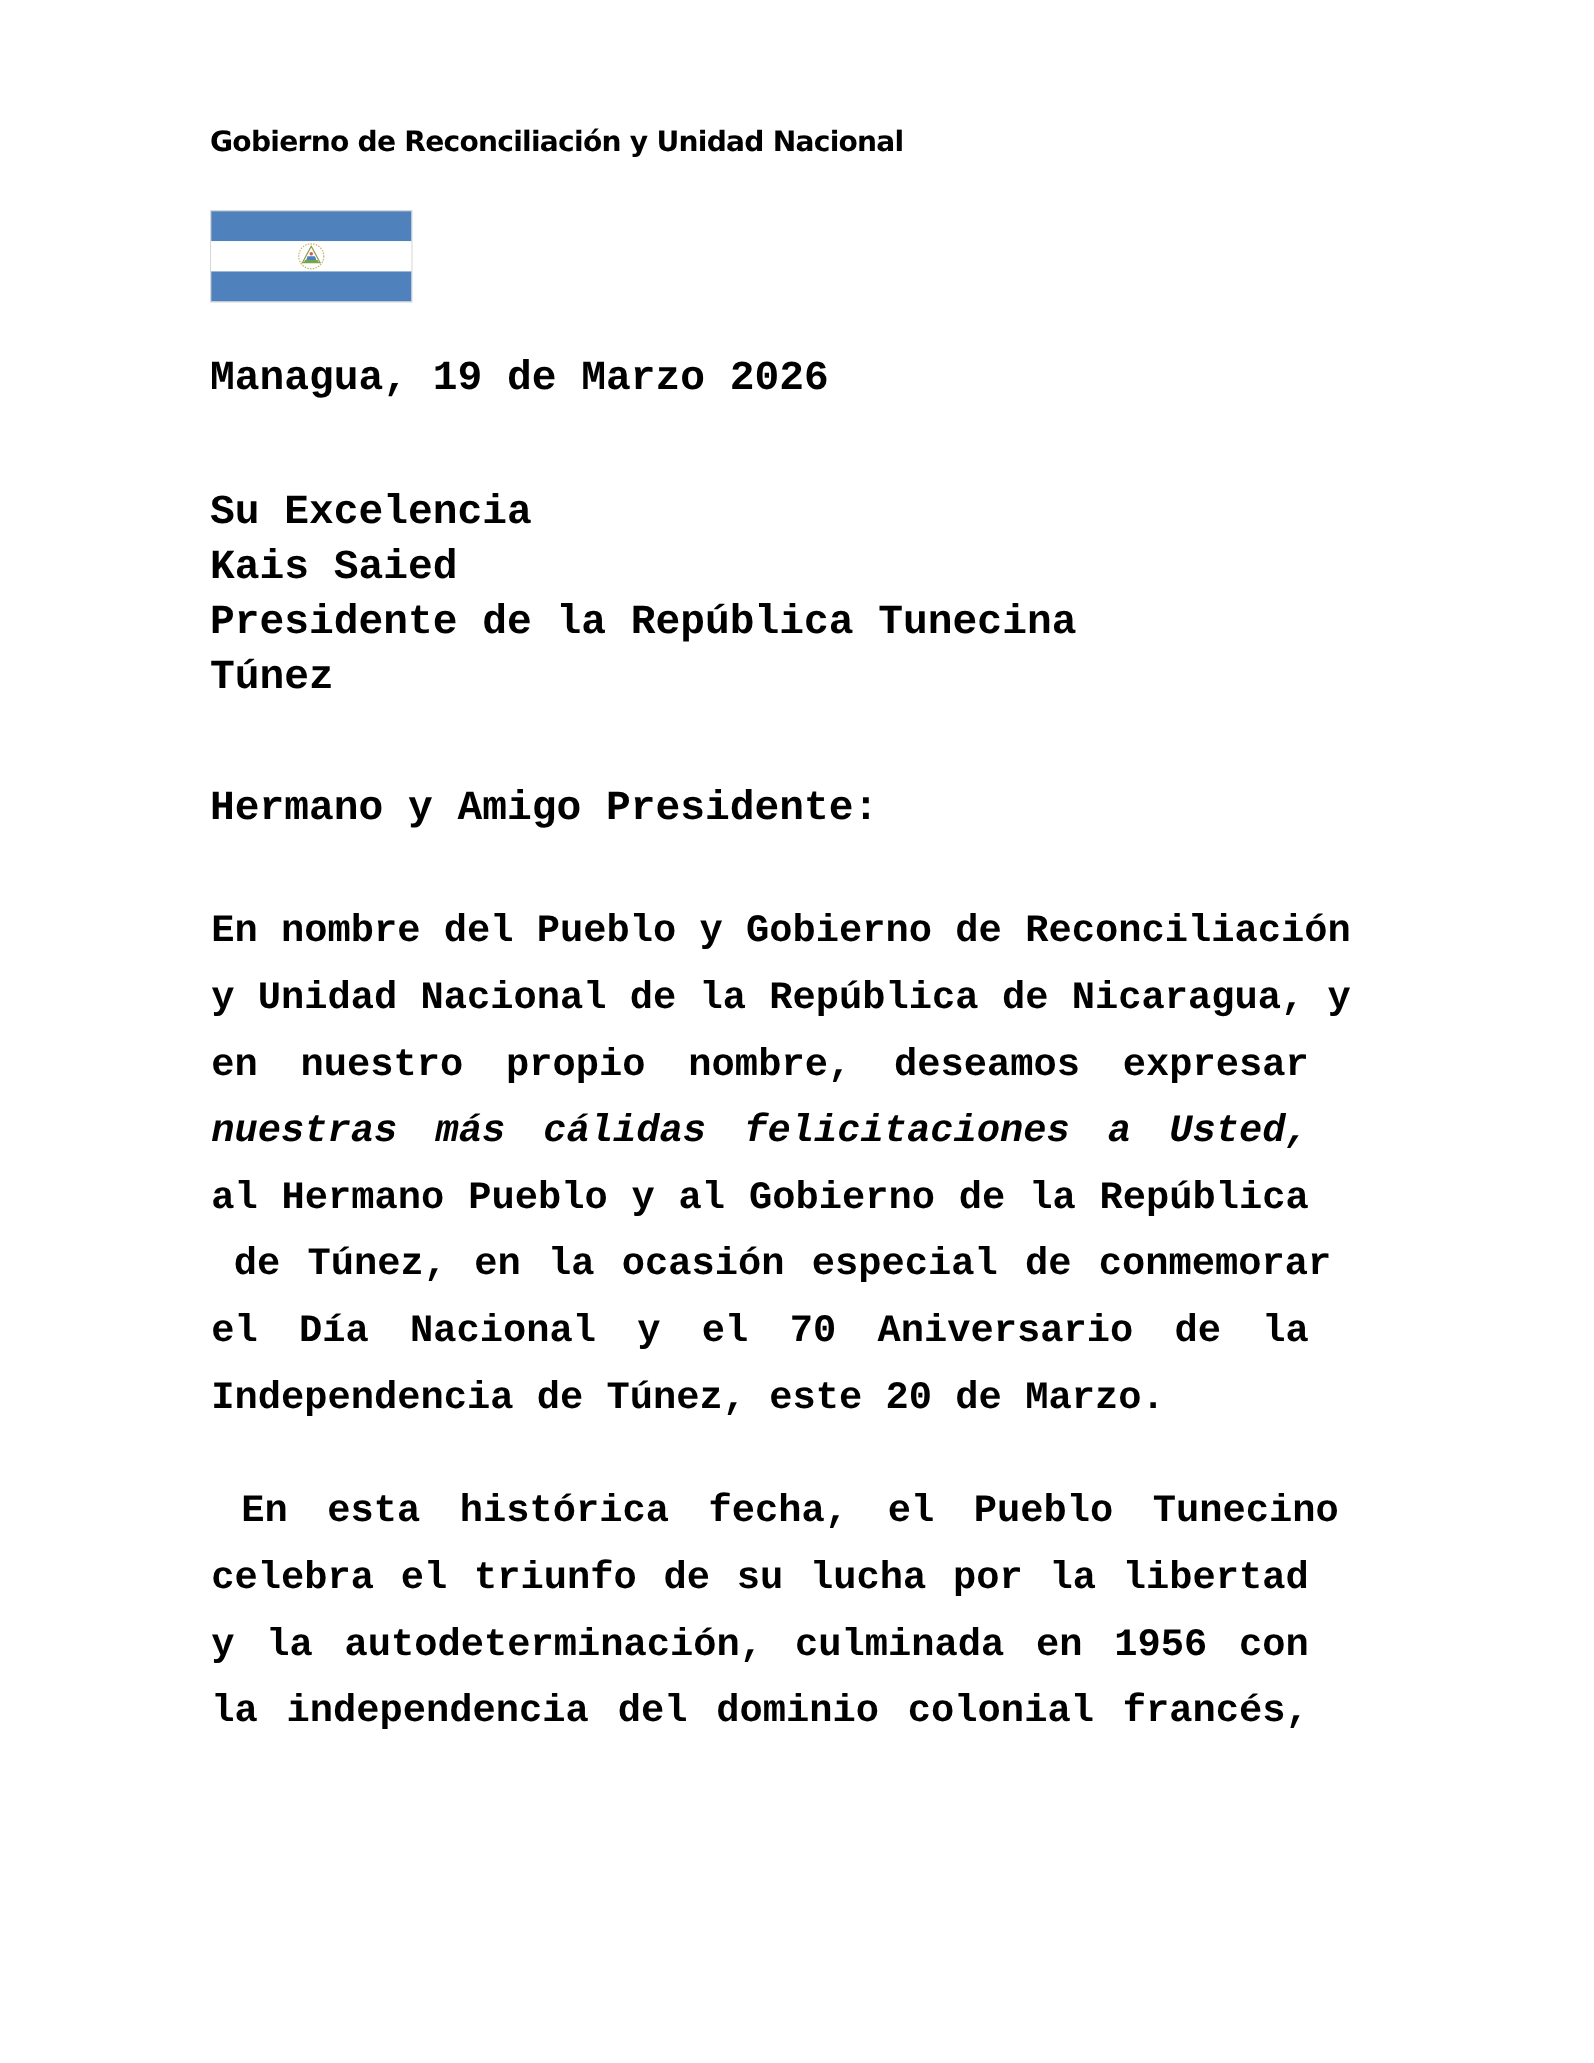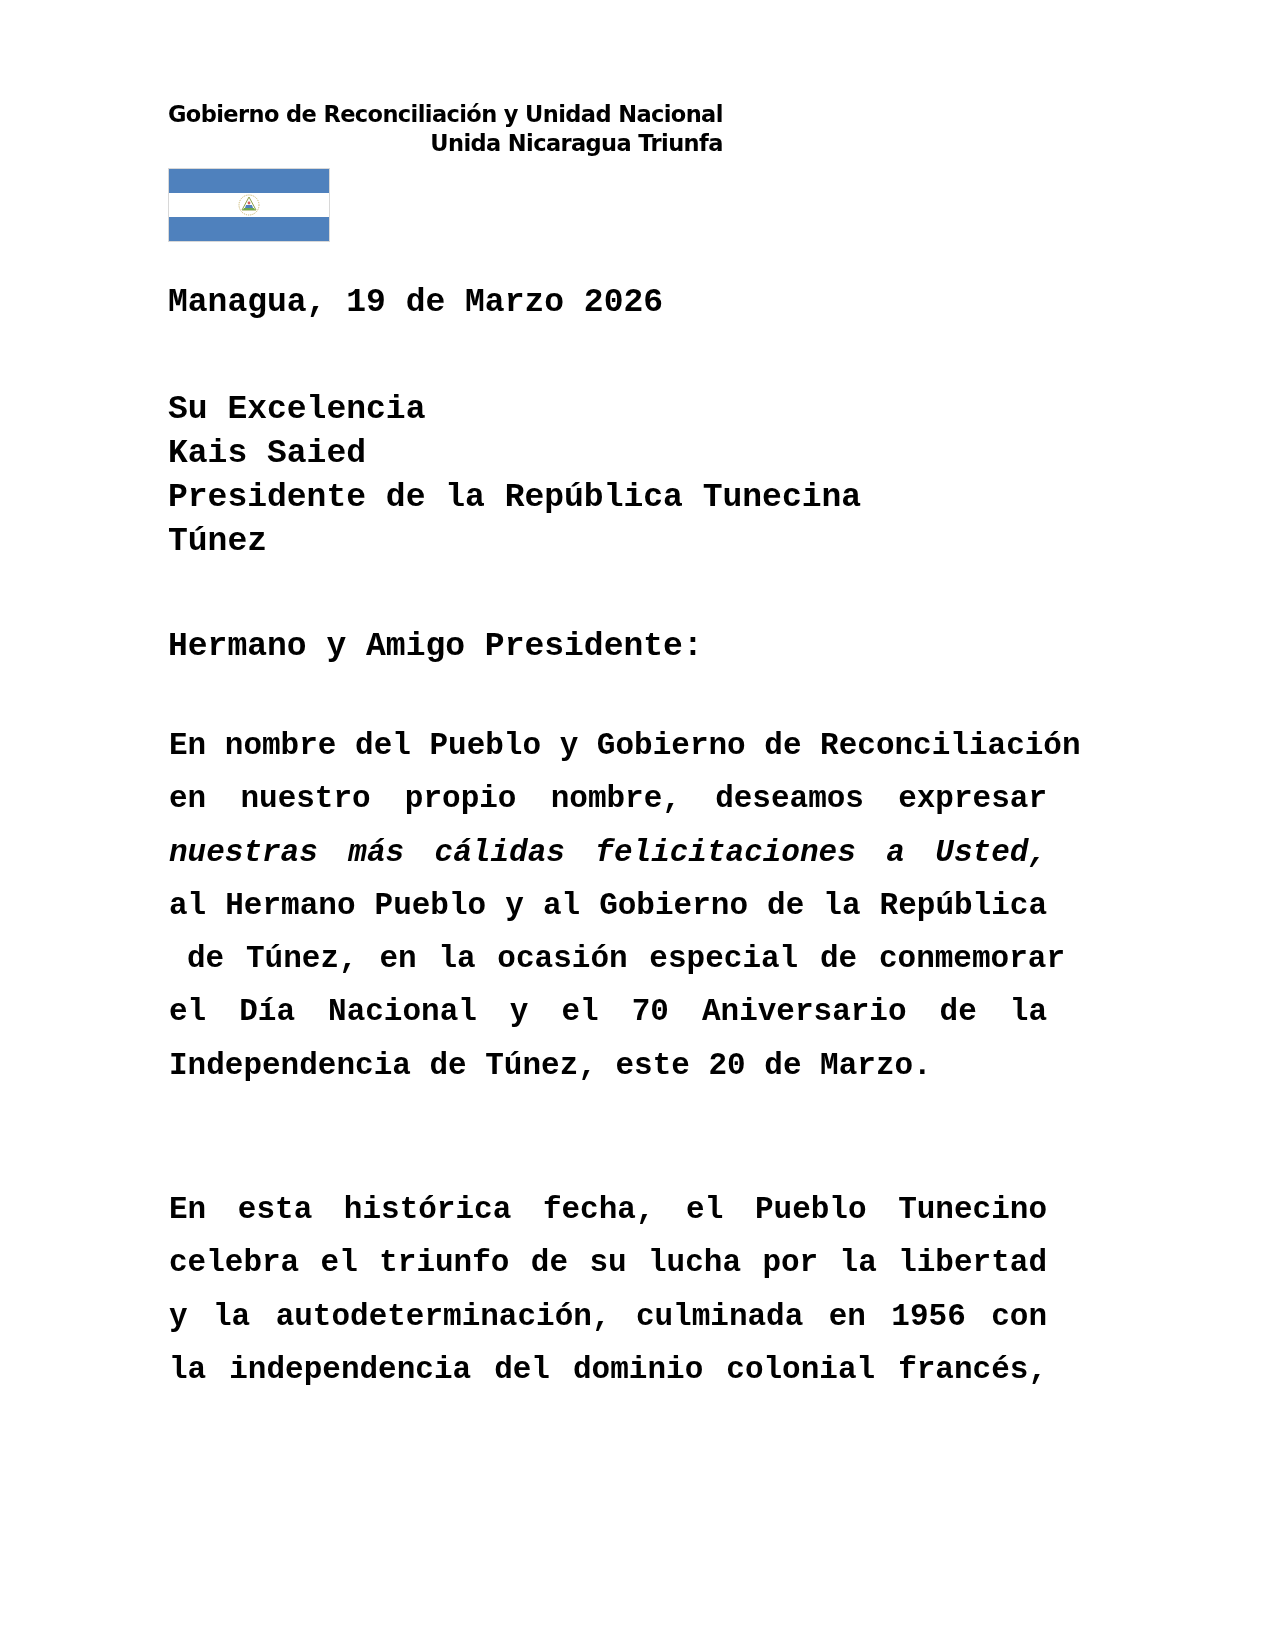--- a/index.html
+++ b/index.html
@@ -21,21 +21,20 @@
     .line { display: block; text-align: justify; text-align-last: justify; white-space: nowrap; }
     .line.last { text-align-last: left; }
   </style>
 </head>
 <body>
 
 <div class="page">
 
   <div class="hdr">
     <div>Gobierno de Reconciliación y Unidad Nacional</div>
-    <div>Unida Nicaragua Triunfa</div>
   </div>
 
   <div class="flag">
     <div class="b"></div>
     <div class="w">
       <svg class="emblem" viewBox="0 0 26 24">
         <circle cx="13" cy="12" r="10" fill="none" stroke="#c9b46a" stroke-width="1" stroke-dasharray="1.2 1"></circle>
         <polygon points="13,4 20,17 6,17" fill="#ffffff" stroke="#8fa04a" stroke-width="1"></polygon>
         <polygon points="8,15 18,15 19,17 7,17" fill="#6fa84a"></polygon>
         <polygon points="10,12 16,12 17,15 9,15" fill="#4f81bd"></polygon>
@@ -51,28 +50,29 @@
     <div>Su Excelencia</div>
     <div>Kais Saied</div>
     <div>Presidente de la República Tunecina</div>
     <div>Túnez</div>
   </div>
 
   <div class="greet mono">Hermano y Amigo Presidente:</div>
 
   <div class="para p1 mono">
     <span class="line" style="display: block;">En nombre del Pueblo y Gobierno de Reconciliación</span>
+    <span class="line" style="display: block;">y Unidad Nacional de la República de Nicaragua, y</span>
     <span class="line" style="display: block; word-spacing: 15.6125px;">en nuestro propio nombre, deseamos expresar</span>
     <span class="line" style="display: block; word-spacing: 11.8906px; font-style: italic;">nuestras más cálidas felicitaciones a Usted,</span>
     <span class="line" style="display: block; word-spacing: 0.457031px;">al Hermano Pueblo y al Gobierno de la República</span>
     <span class="line" style="display: block; word-spacing: 3.17857px; margin-left: 18px;">de Túnez, en la ocasión especial de conmemorar</span>
     <span class="line" style="display: block; word-spacing: 14.4082px;">el Día Nacional y el 70 Aniversario de la</span>
     <span class="line last">Independencia de Túnez, este 20 de Marzo.</span>
   </div>
 
   <div class="para p2 mono">
-    <span class="line" style="display: block; word-spacing: 13.0104px;">En esta histórica fecha, el Pueblo Tunecino</span>
+    <span class="line" style="display: block; word-spacing: 13.0104px; margin-left: 24px;">En esta histórica fecha, el Pueblo Tunecino</span>
     <span class="line" style="display: block; word-spacing: 2.78125px;">celebra el triunfo de su lucha por la libertad</span>
     <span class="line" style="display: block; word-spacing: 6.8099px;">y la autodeterminación, culminada en 1956 con</span>
     <span class="line" style="display: block; word-spacing: 4.45px;">la independencia del dominio colonial francés,</span>
   </div>
 
 </div>
 
 </body></html>

